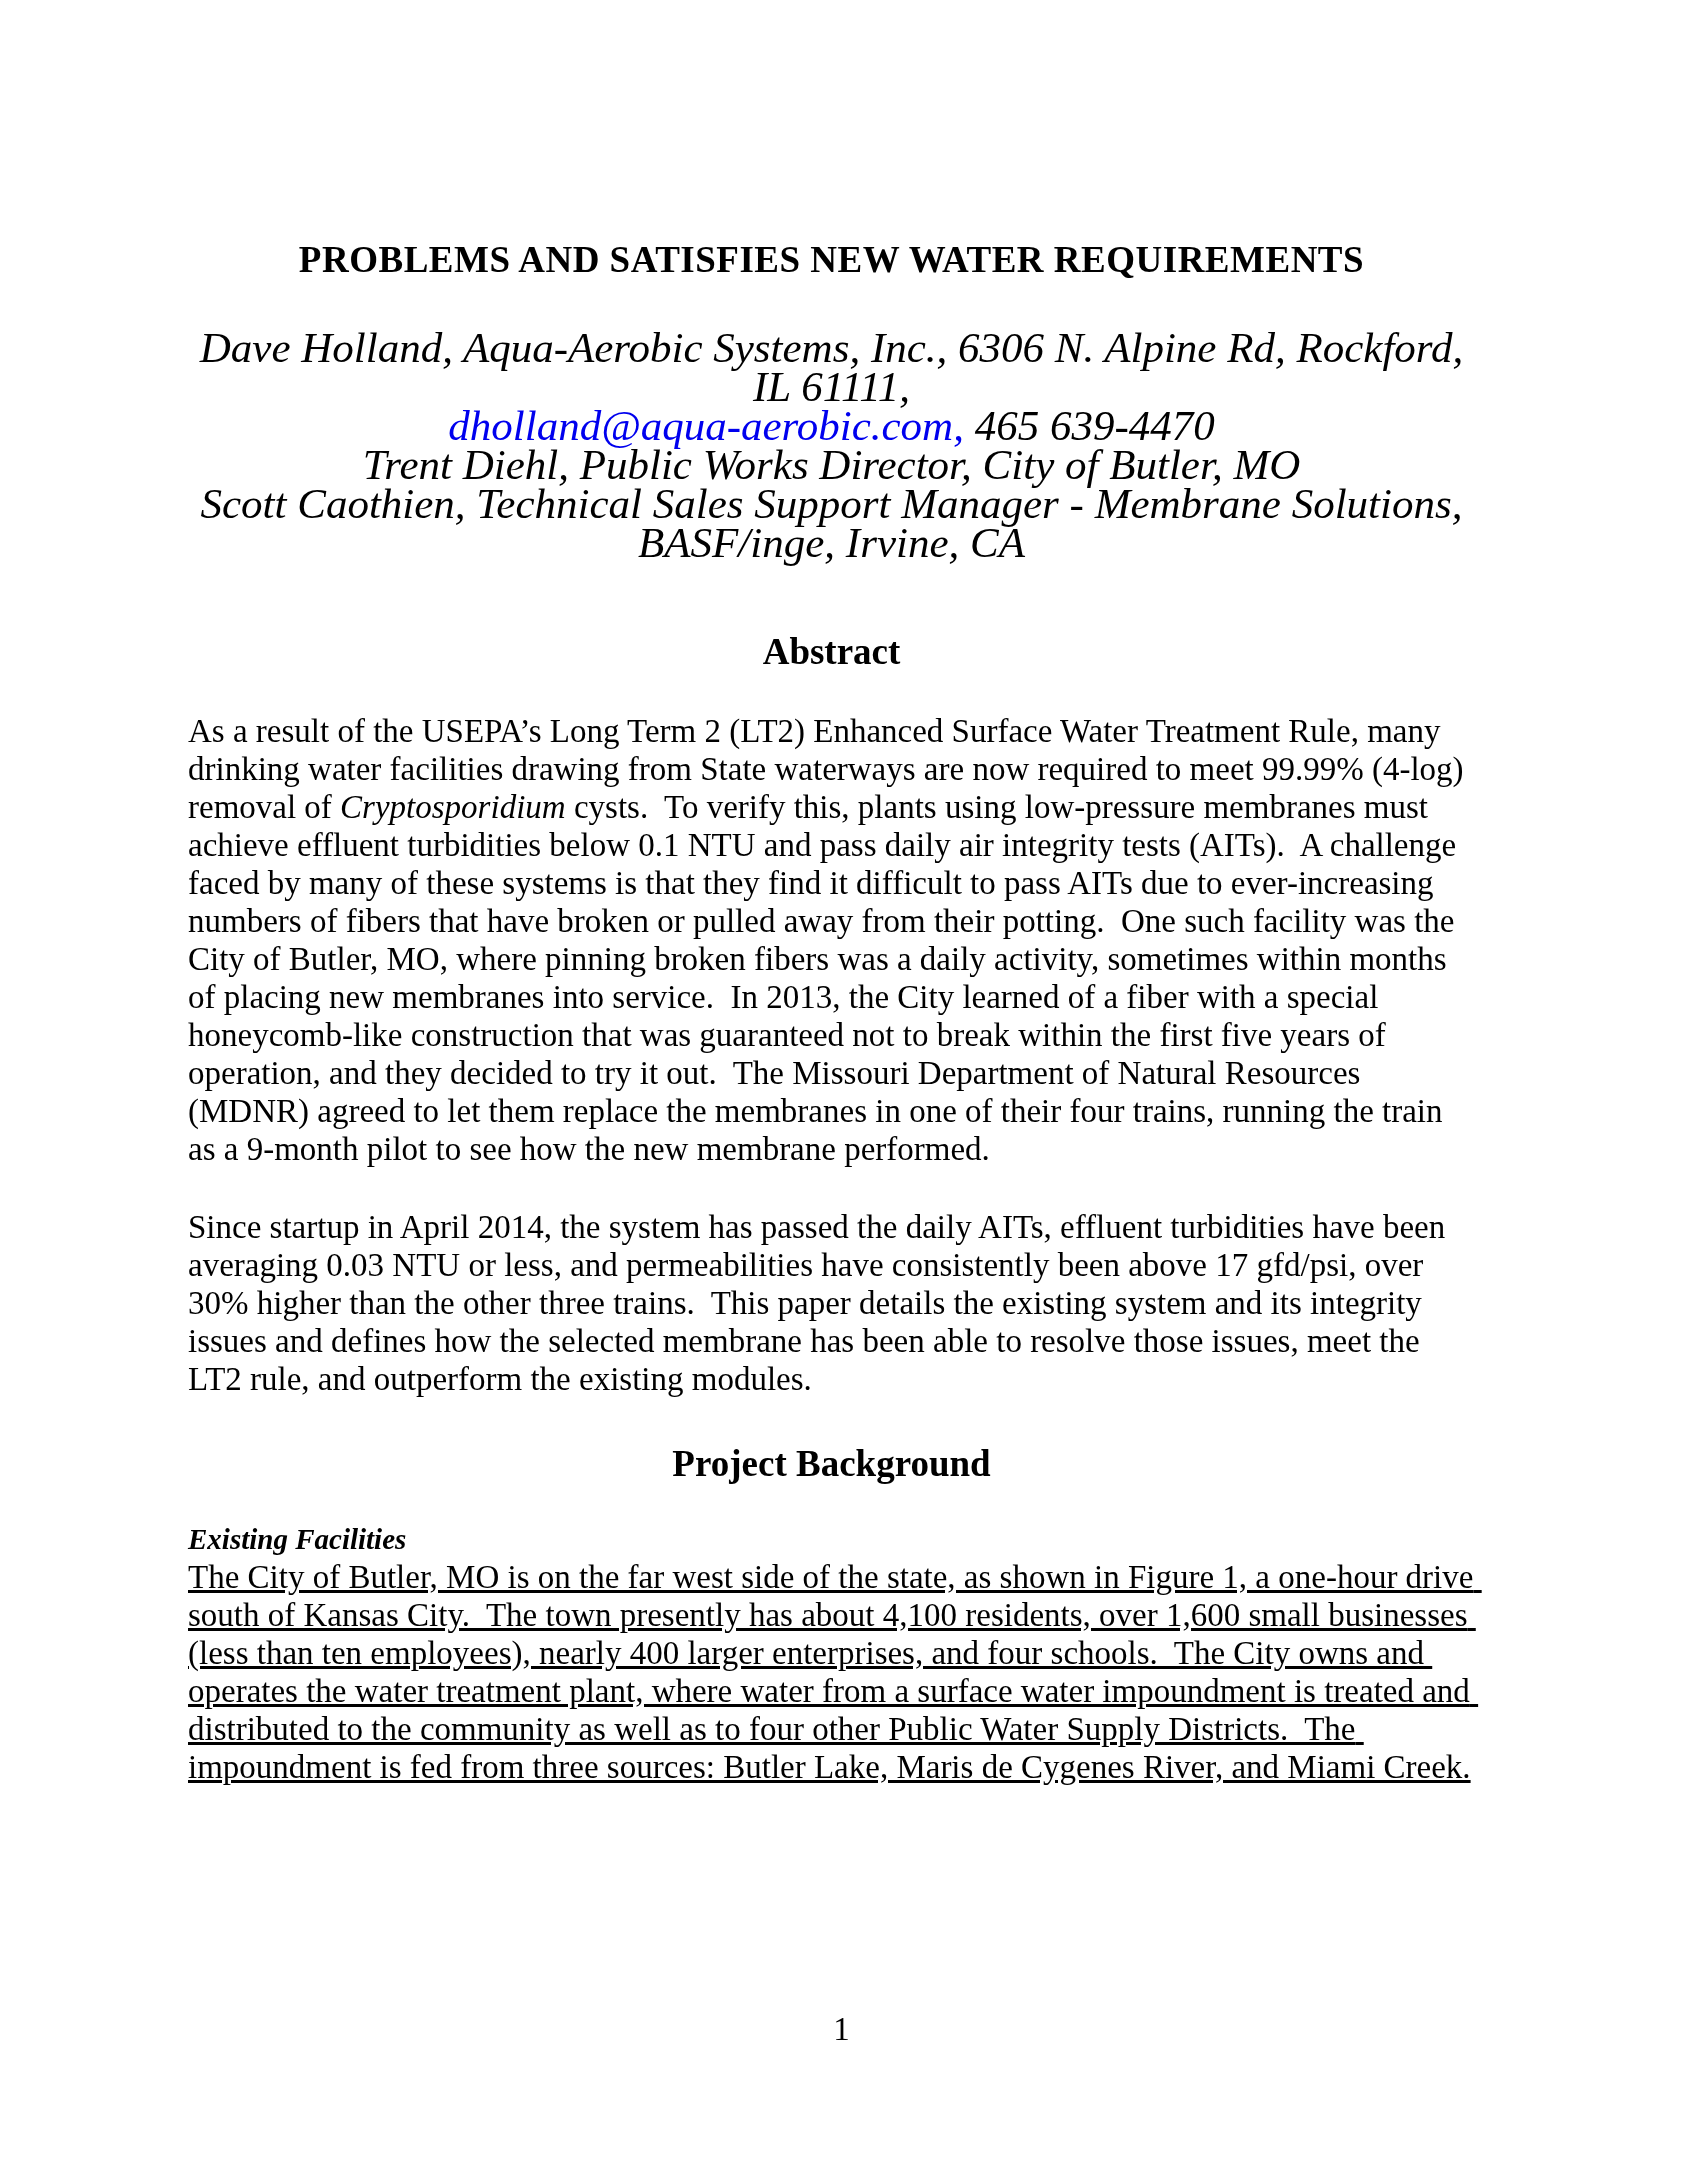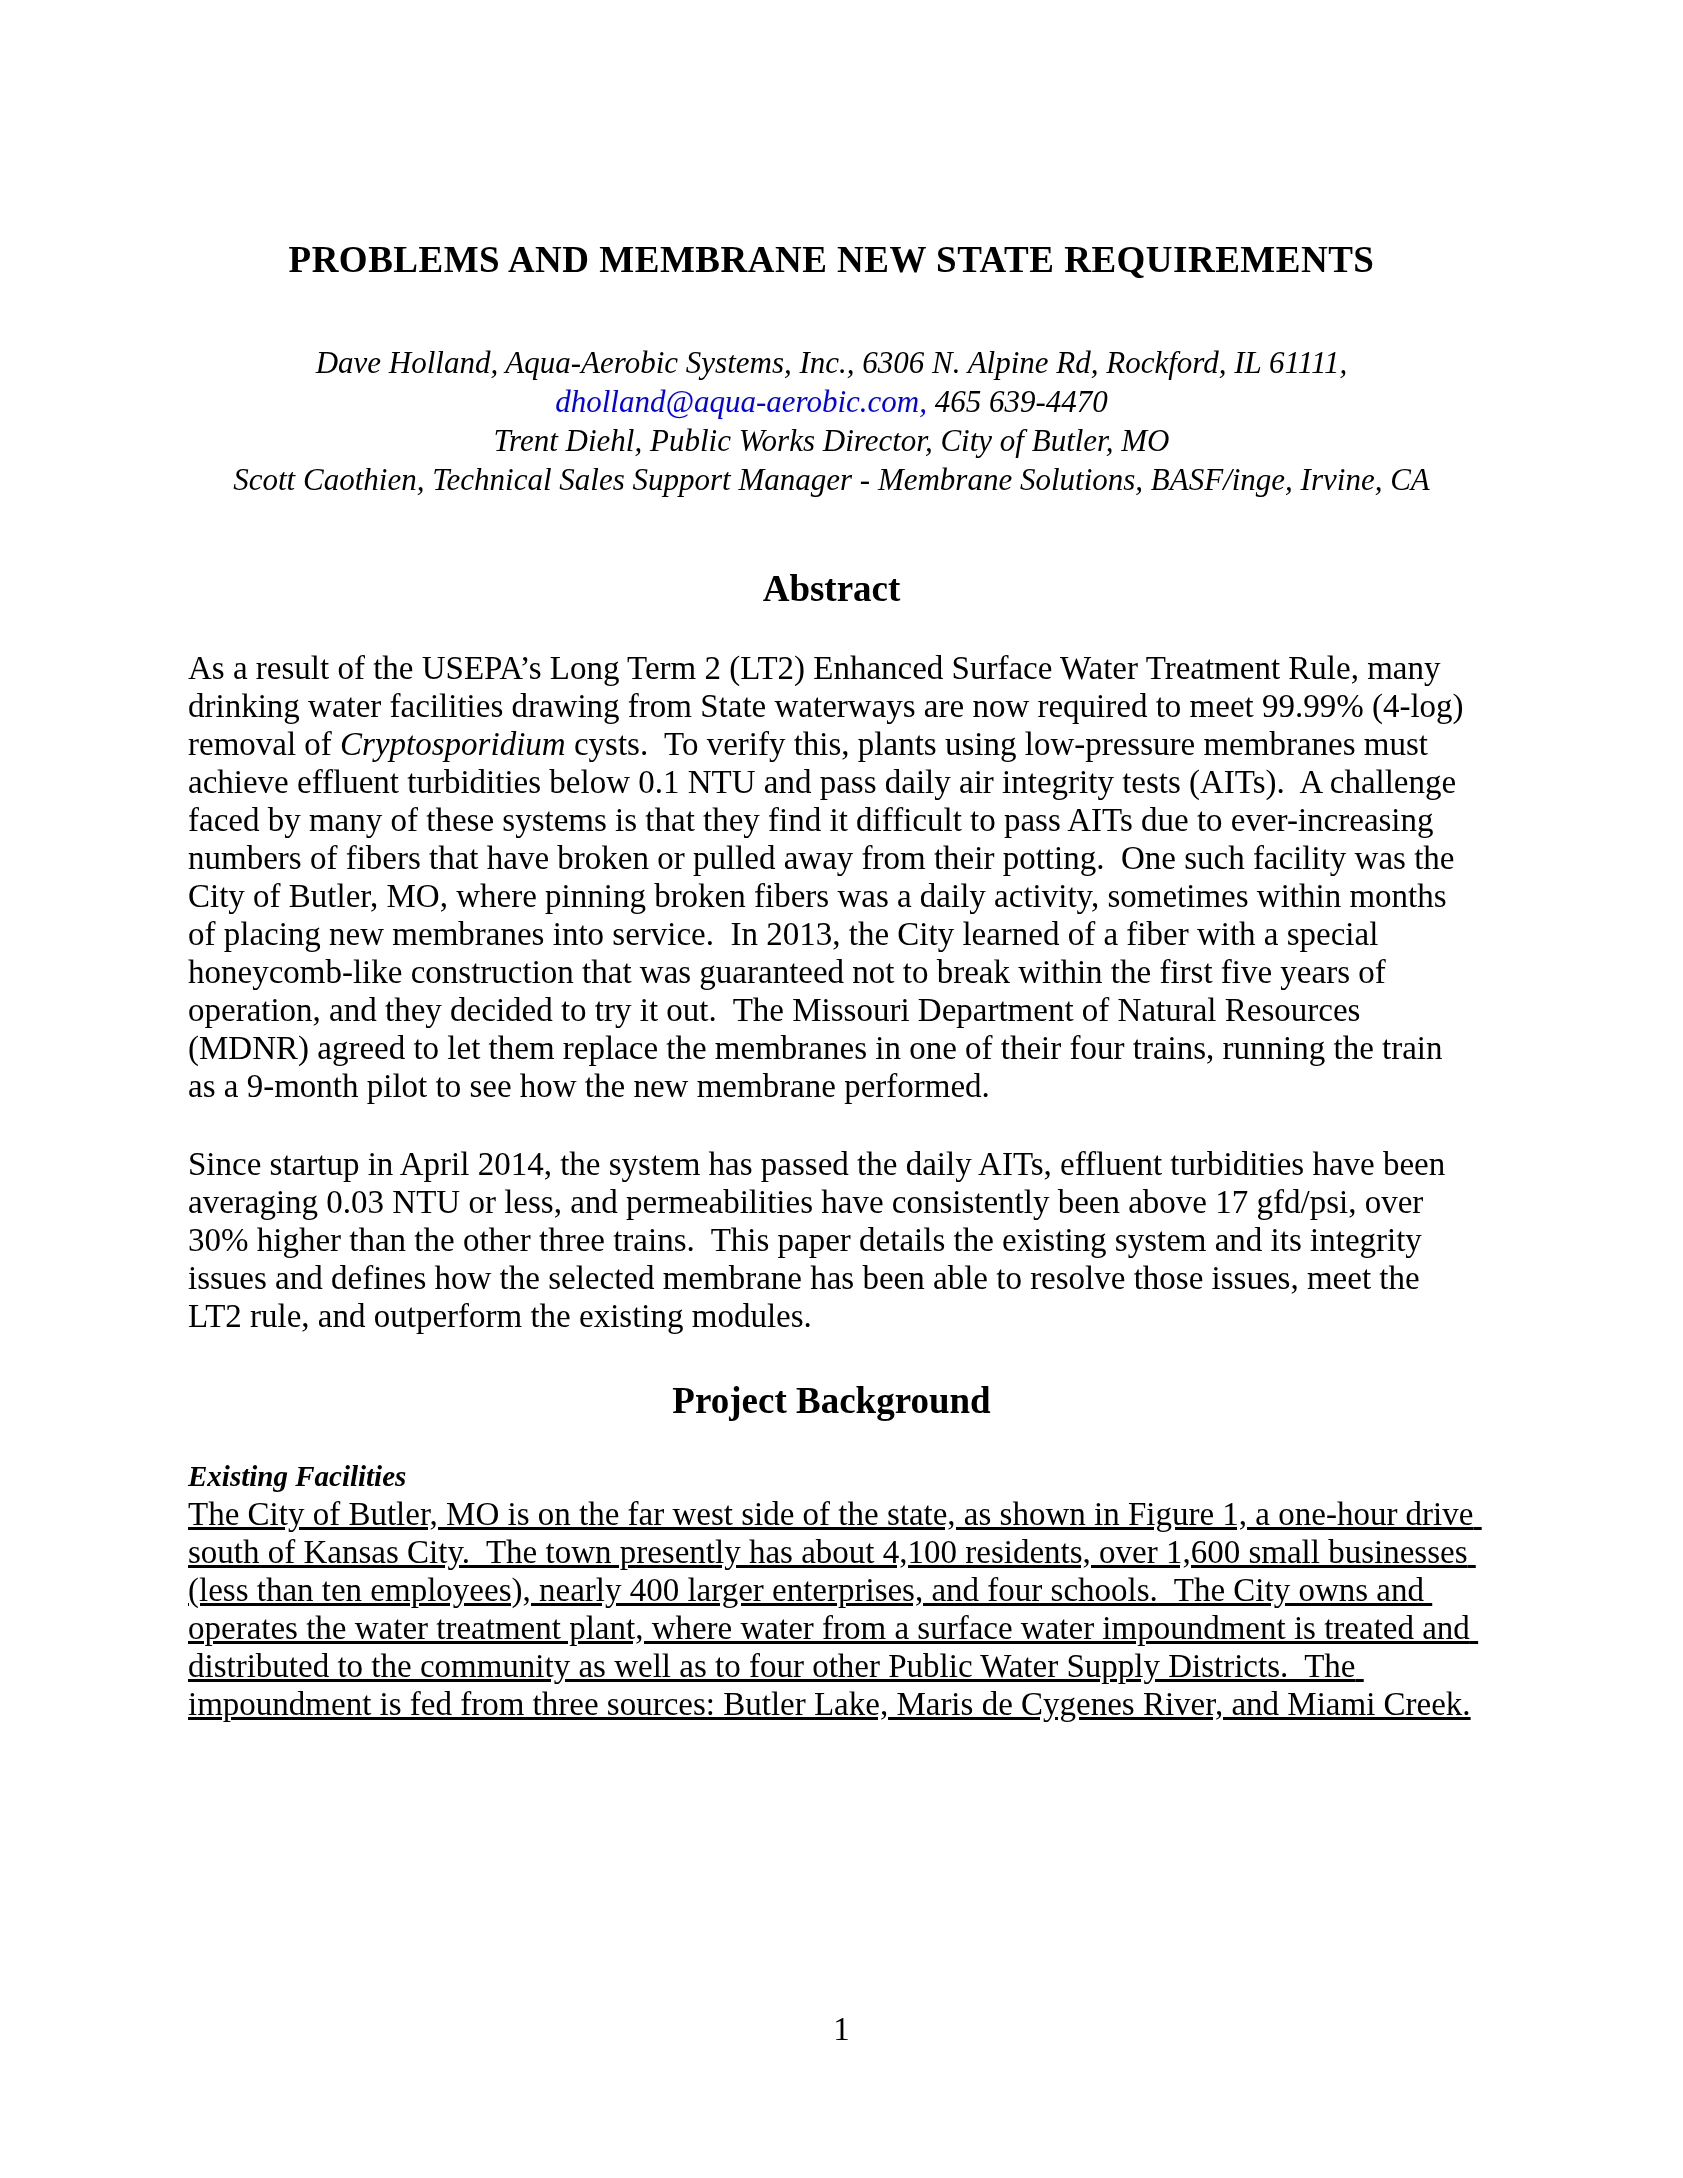--- a/index.html
+++ b/index.html
@@ -21,22 +21,22 @@
     padding-top: 198px;
   }
   .title {
     font-size: 37px;
     line-height: 41px;
     font-weight: 700;
     text-align: center;
     letter-spacing: 0.5px;
   }
   .authors {
-    margin-top: 63px;
-    font-size: 31px;
+    margin-top: 48px;
+    font-size: 43px;
     line-height: 39px;
     font-style: italic;
     text-align: center;
   }
   .author-line { white-space: pre-wrap; }
   .email-link {
     color: var(--link-blue, #0000ee);
     cursor: pointer;
   }
   .blue { color: var(--link-blue, #0000ee); }
@@ -74,21 +74,21 @@
     font-size: 33px;
     line-height: 38px;
   }
 </style>
 </head>
 <body style="--link-blue: #0000ee;">
 
 <div class="page">
   <div class="content">
 
-    <h1 class="title"><br><span>PROBLEMS AND MEMBRANE NEW STATE REQUIREMENTS</span></h1>
+    <h1 class="title"><br><span>PROBLEMS AND SATISFIES NEW WATER REQUIREMENTS</span></h1>
 
     <div class="authors">
       <div class="author-line">Dave Holland, Aqua-Aerobic Systems, Inc., 6306 N. Alpine Rd, Rockford, IL 61111,</div>
       <div class="author-line"><a class="email-link">dholland@aqua-aerobic.com</a><span class="blue">,</span><span> 465 639-4470</span></div>
       <div class="author-line">Trent Diehl, Public Works Director, City of Butler, MO</div>
       <div class="author-line">Scott Caothien, Technical Sales Support Manager - Membrane Solutions, BASF/inge, Irvine, CA</div>
     </div>
 
     <h2 class="heading abstract-heading">Abstract</h2>
 

